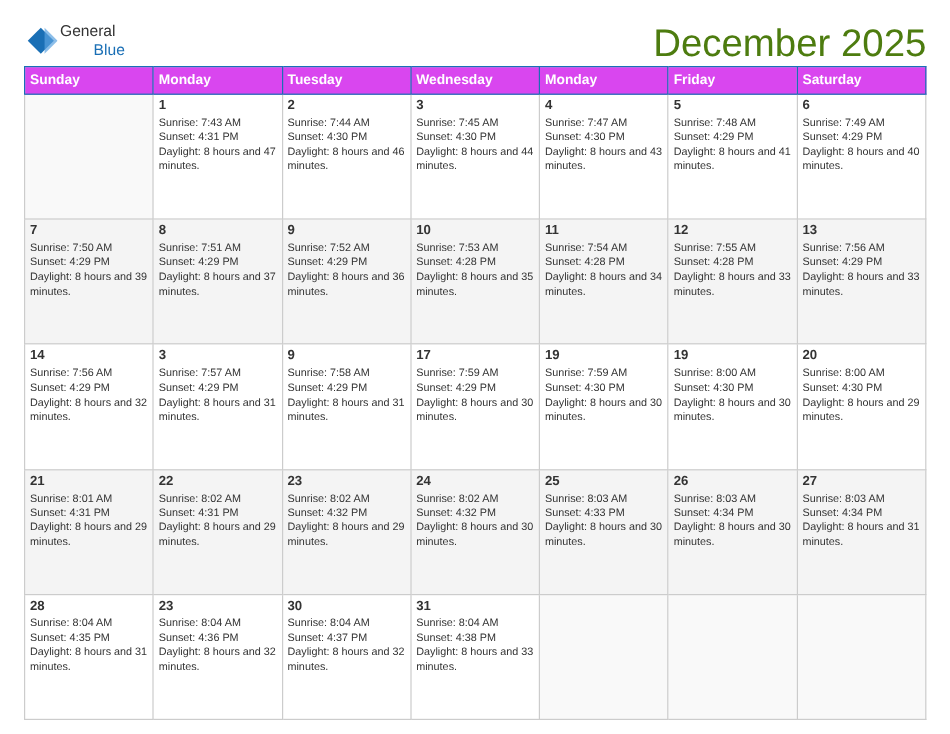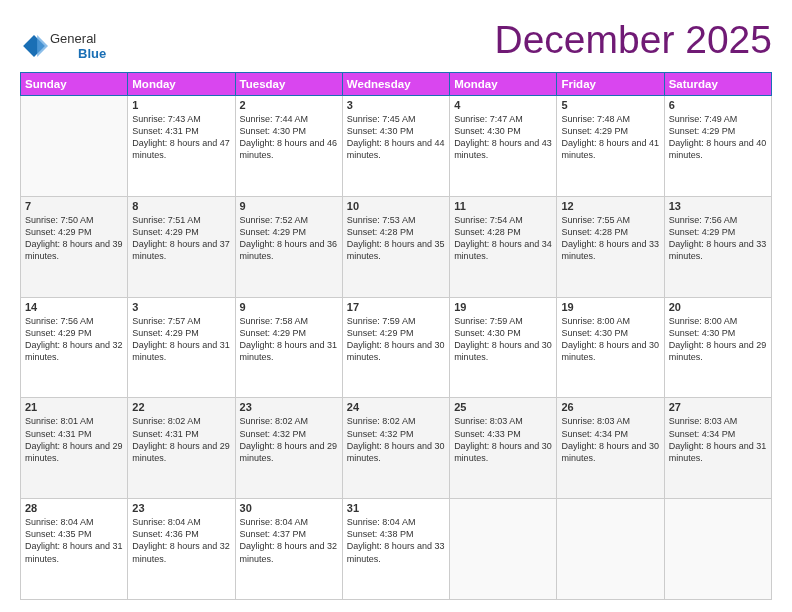--- a/index.html
+++ b/index.html
@@ -13,46 +13,46 @@
     .page {
       width: 792px;
       height: 612px;
       padding: 18px 20px 12px 20px;
       display: flex;
       flex-direction: column;
     }
     .header {
       display: flex;
       justify-content: space-between;
-      align-items: flex-end;
-      margin-bottom: 10px;
+      align-items: flex-start;
+      margin-bottom: 0;
     }
     .logo {
       display: flex;
       align-items: center;
       gap: 2px;
     }
     .logo-text {
       font-size: 13px;
       color: #333;
       line-height: 1.2;
     }
     .logo-text .general { display: block; }
-    .logo-text .blue { display: block; color: #1a6fb5; font-weight: bold; padding-left: 28px; }
+    .logo-text .blue { display: block; color: #1a6fb5; font-weight: normal; padding-left: 28px; }
     .logo-icon {
       width: 28px;
       height: 28px;
     }
     .title-block {
       text-align: right;
     }
     .main-title {
-      font-size: 39px;
+      font-size: 32px;
       font-weight: normal;
-      color: #701a75;
+      color: #4d7c0f;
     }
     .subtitle {
       font-size: 14px;
       color: #444;
     }
     .calendar {
       flex: 1;
       border: 1px solid #ccc;
       border-collapse: collapse;
       width: 100%;

